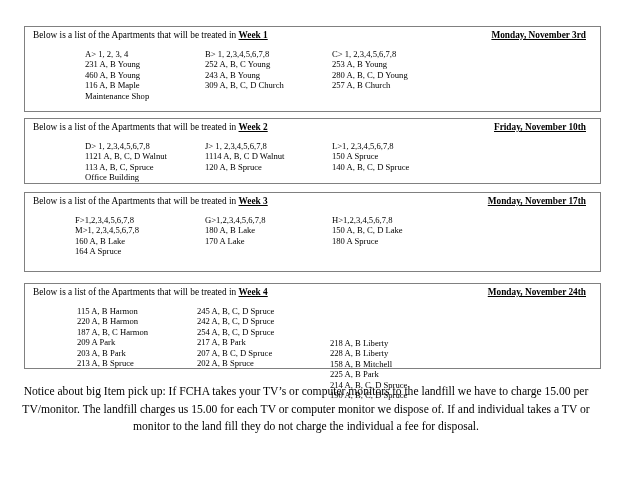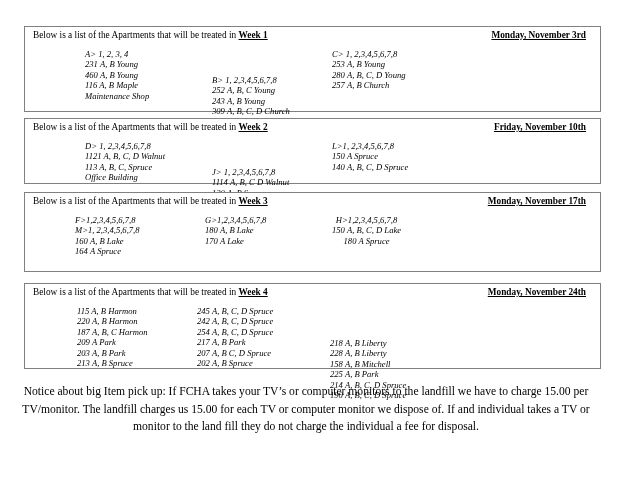--- a/index.html
+++ b/index.html
@@ -70,34 +70,33 @@
     left: 0;
     width: 100%;
     height: auto;
   }
   .col {
     position: absolute;
     top: 0;
     font-size: 8.6px;
     line-height: 10.4px;
     white-space: nowrap;
-    font-style: italic;
   }
   .col .entry {
     display: block;
   }
 
   
   .c1 { left: 60px; }
-  .c2 { left: 187px; margin-top: 26px; }
+  .c2 { left: 180px; }
   .c3 { left: 307px; }
 
   .c1-w3 { left: 50px; }
   .c2-w3 { left: 180px; }
-  .c3-w3 { left: 307px; text-align: center; }
+  .c3-w3 { left: 307px; }
 
   .c1-w4 { left: 52px; }
   .c2-w4 { left: 172px; }
   .c3-w4 { left: 305px; margin-top: 32px; }
 
   
   .notice {
     position: absolute;
     left: 19px;
     top: 383px;

